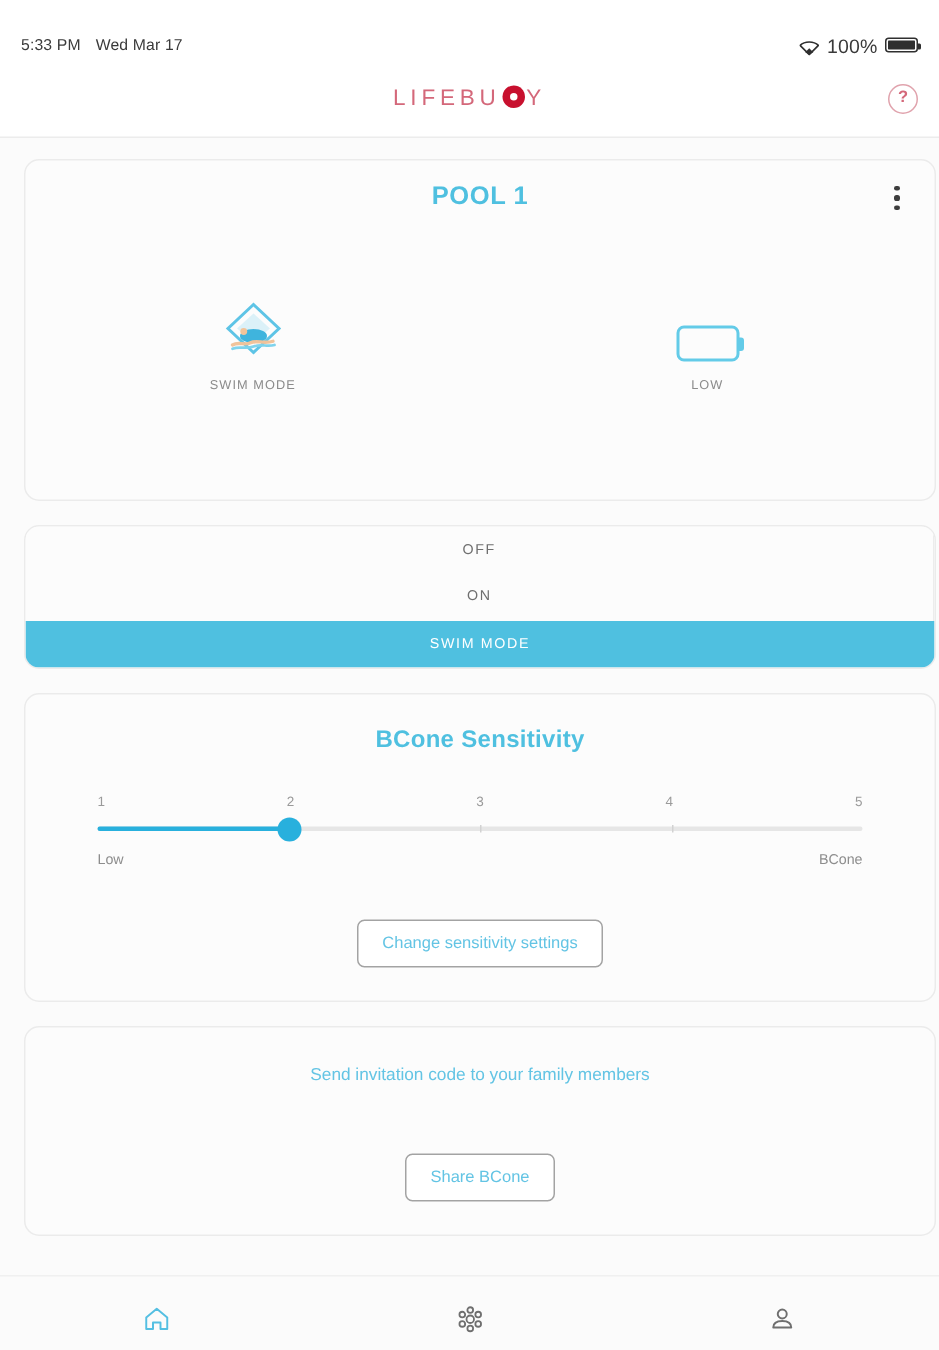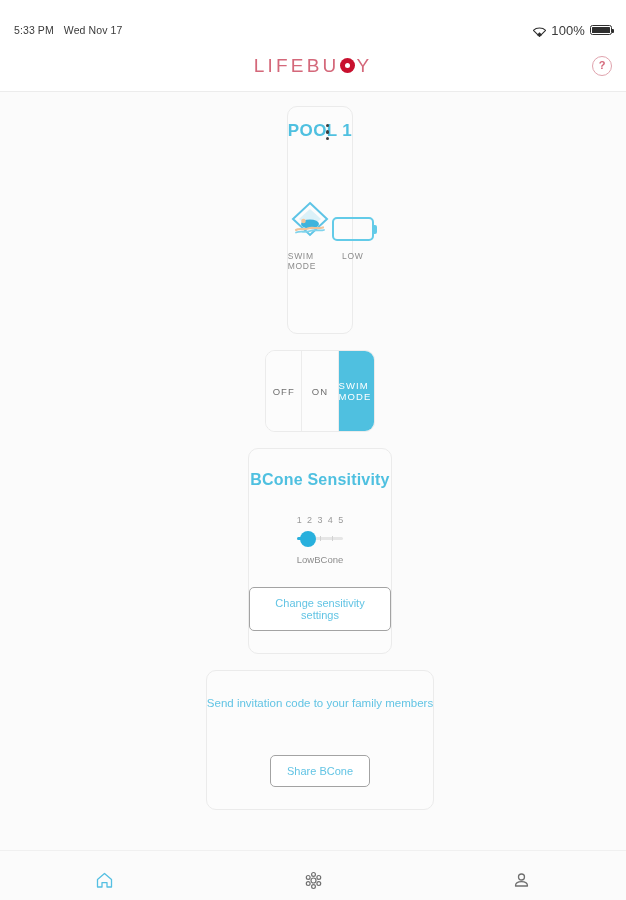--- a/index.html
+++ b/index.html
@@ -40,22 +40,22 @@
 
   
   .appbar {
     height: 52px; flex: 0 0 52px;
     background: #ffffff;
     position: relative;
     display: flex; align-items: center; justify-content: center;
     border-bottom: 1px solid #ececec;
   }
   .brand {
-    font-size: 19px; letter-spacing: 3.2px; font-weight: 400;
-    color: #d4687a; display: flex; align-items: center;
+    font-size: 15px; letter-spacing: 3.2px; font-weight: 400;
+    color: #d4687a; display: flex; align-items: flex-start;
   }
   .brand .b-o {
     display: inline-flex; align-items: center; justify-content: center;
     width: 15px; height: 15px; border-radius: 50%;
     background: #c8102e; color: #fff; margin: 0 1px;
     position: relative;
   }
   .brand .b-o:after{
     content:''; position:absolute; width:5px; height:5px; border-radius:50%;
     background:#ffffff;
@@ -67,21 +67,21 @@
     display: flex; align-items: center; justify-content: center;
     font-size: 11px; line-height: 1; font-weight: 600;
     background: #fff; cursor: pointer;
   }
 
   
   .content {
     flex: 1 1 auto; overflow: hidden;
     background: #fbfbfb;
     padding: 14px 2px 0 16px;
-    display: flex; flex-direction: column; gap: 16px; align-items: center;
+    display: flex; flex-direction: column; gap: 16px;
   }
   .card {
     background: #fcfcfc;
     border: 1px solid #ebebeb;
     border-radius: 10px;
   }
 
   
   .pool-card { height: 228px; position: relative; padding-top: 14px; }
   .pool-title {
@@ -108,22 +108,22 @@
     width: 42px; height: 24px; border: 2.2px solid #63cbe8; border-radius: 5px;
     position: relative;
   }
   .batt-big:after {
     content:''; position:absolute; right:-5.5px; top: 6px; width: 4px; height: 9px;
     background: #63cbe8; border-radius: 0 2px 2px 0;
   }
 
   
   .mode-switch {
-    display: flex; height: 82px; border-radius: 10px; overflow: hidden;
-    border: 1px solid #ebebeb; background: #fcfcfc;
+    display: flex; height: 96px; border-radius: 10px; overflow: hidden;
+    border: 1px solid #ebebeb; background: #fcfcfc; flex-direction: column;
   }
   .seg {
     flex: 1; display: flex; align-items: center; justify-content: center;
     font-size: 9.5px; letter-spacing: 1.1px; color: #6f6f6f;
     cursor: pointer; background: #fcfcfc;
     border-right: 1px solid #ececec;
   }
   .seg:last-child { border-right: none; }
   .seg.active { background: #4fc0e0; color: #ffffff; border-right: none; }
 
@@ -182,21 +182,21 @@
   }
 </style>
 </head>
 <body>
 
 <div class="phone">
 
   <div class="statusbar">
     <div class="sb-left">
       <span>5:33 PM</span>
-      <span>Wed Nov 17</span>
+      <span>Wed Mar 17</span>
     </div>
     <div class="sb-spacer"></div>
     <div class="sb-right">
       <span class="wifi-ic">
         <svg width="13" height="10" viewBox="0 0 13 10">
           <path d="M6.5 1 C3.6 1 1.4 2.3 0.4 3.3 L6.5 9.4 L12.6 3.3 C11.6 2.3 9.4 1 6.5 1 Z" fill="none" stroke="#2f2f2f" stroke-width="1.1"></path>
           <path d="M6.5 5.2 L9.2 7.9 L6.5 9.4 L3.8 7.9 Z" fill="#2f2f2f"></path>
         </svg>
       </span>
       <span>100%</span>

